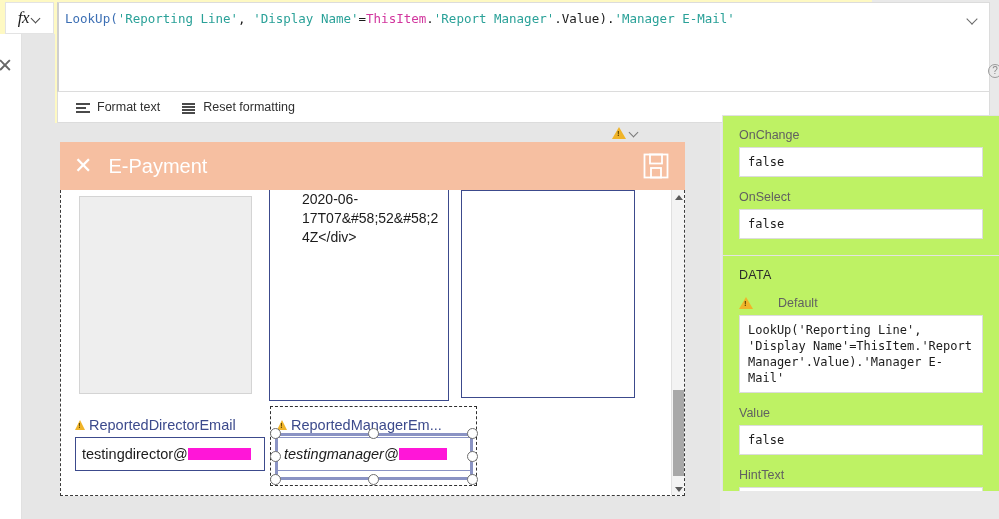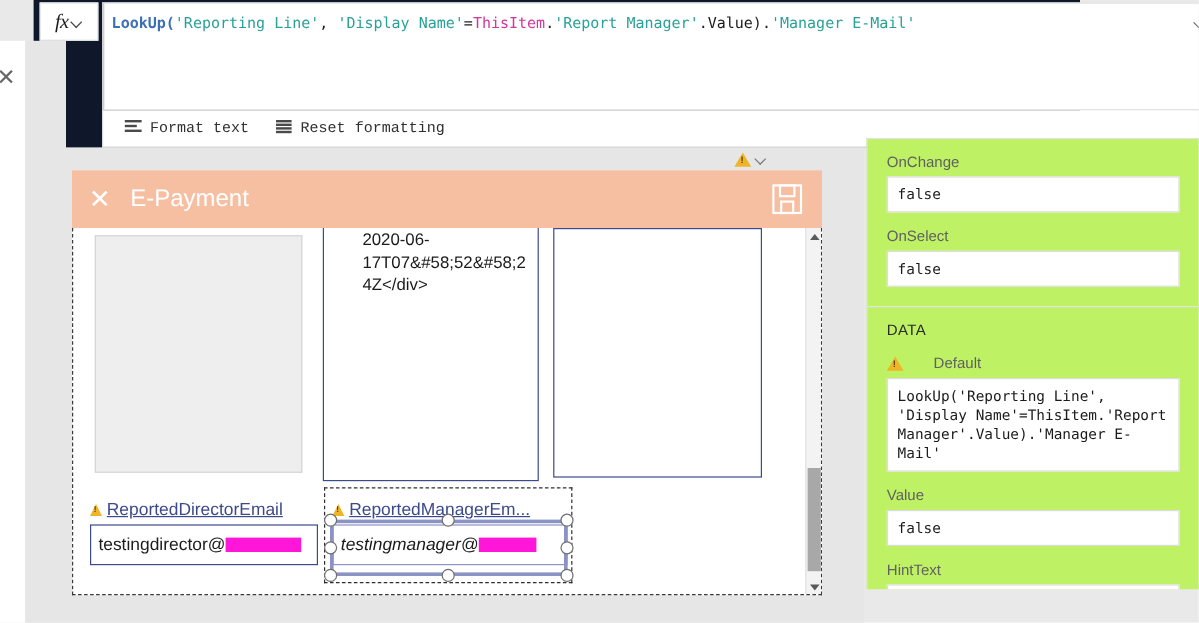--- a/index.html
+++ b/index.html
@@ -26,22 +26,21 @@
     cursor: pointer;
   }
   .rail-spacer {
     position: absolute; left: 22px; top: 34px; width: 33px; height: 485px;
     background: #e6e6e6;
   }
 
   
   .fx-wrap {
     position: absolute; left: 0; top: 0; width: 872px; height: 123px;
-    background: #0f172a;
-    margin-left: 28px;
+    background: #fef9c3;
   }
   .fx-btn {
     position: absolute; left: 5px; top: 2px; width: 49px; height: 32px;
     background: #fff; border: 1px solid #e3e3e3;
     display: flex; align-items: center; justify-content: center; gap: 3px;
     cursor: pointer;
   }
   .fx-glyph {
     font-family: "Liberation Serif", serif; font-style: italic;
     font-size: 17px; color: #1b1b1b; letter-spacing: -0.5px;
@@ -61,33 +60,33 @@
   }
   .fx-collapse {
     position: absolute; right: 10px; top: 12px; width: 12px; height: 12px;
     cursor: pointer;
   }
   .fx-collapse::before {
     content:""; position:absolute; left:1px; top:0; width:7px; height:7px;
     border-right: 1.3px solid #6a6a6a; border-bottom: 1.3px solid #6a6a6a;
     transform: rotate(45deg);
   }
-  .tok-fn   { color: #3c6fb4; font-weight: bold; }
+  .tok-fn   { color: #3c6fb4; }
   .tok-str  { color: #2aa198; }
   .tok-this { color: #d2369e; }
   .tok-punc { color: #1b1b1b; }
 
   .fx-toolbar {
     position: absolute; left: 57px; top: 92px; width: 933px; height: 31px;
     background: #ffffff; border: 1px solid #dcdcdc; border-top: none;
     display: flex; align-items: center; padding-left: 18px; gap: 22px;
   }
   .tb-item {
-    display: flex; align-items: flex-start; gap: 7px;
-    font-size: 12.5px; color: #303030; cursor: pointer; font-family: Liberation Mono, monospace;
+    display: flex; align-items: flex-end; gap: 7px;
+    font-size: 12.5px; color: #303030; cursor: pointer;
   }
   .ico-lines { width: 14px; height: 11px; position: relative; display:inline-block; }
   .ico-lines i {
     position:absolute; left:0; height:1.6px; background:#4a4a4a; display:block;
   }
   .ico-fmt i:nth-child(1){ top:0;   width:14px; }
   .ico-fmt i:nth-child(2){ top:4px; width:10px; }
   .ico-fmt i:nth-child(3){ top:8px; width:14px; }
   .ico-rm  i:nth-child(1){ top:0;   width:13px; }
   .ico-rm  i:nth-child(2){ top:3px; width:13px; }
@@ -165,21 +164,20 @@
     word-break: break-word;
   }
 
   
   .field-group { position: absolute; }
   .field-label {
     display: flex; align-items: center; gap: 4px;
     font-size: 14.5px; color: #3c4a8c;
     font-family: "Liberation Sans", sans-serif;
     white-space: nowrap;
-    text-decoration: underline;
   }
   .field-input {
     margin-top: 4px; height: 34px; background: #ffffff;
     border: 1px solid #3c4a8c;
     display: flex; align-items: center; padding-left: 6px;
     font-size: 14.5px; color: #1b1b1b; position: relative; overflow: hidden;
   }
   .redact { display: inline-block; height: 12px; background: #ff16d8; vertical-align: middle; }
 
   

